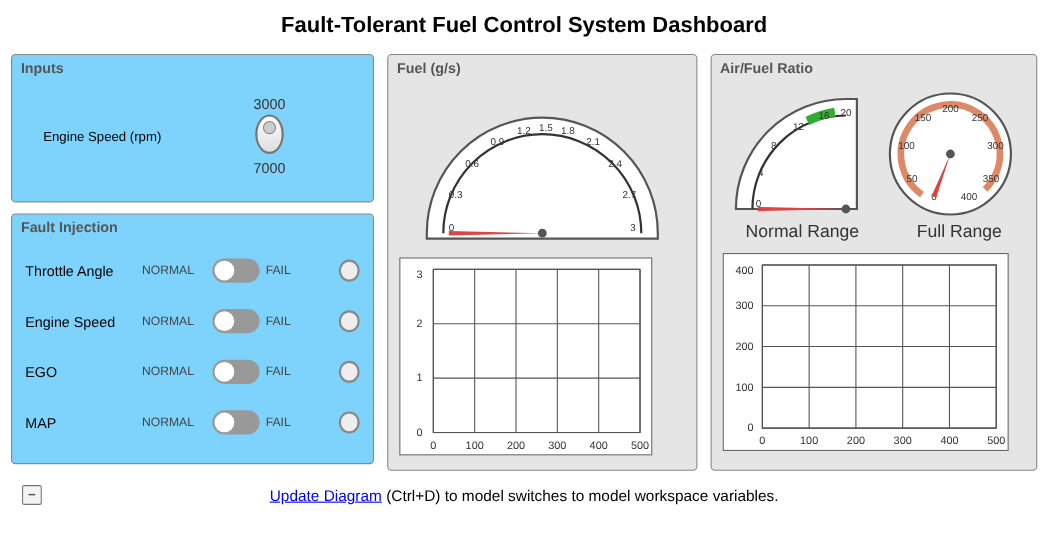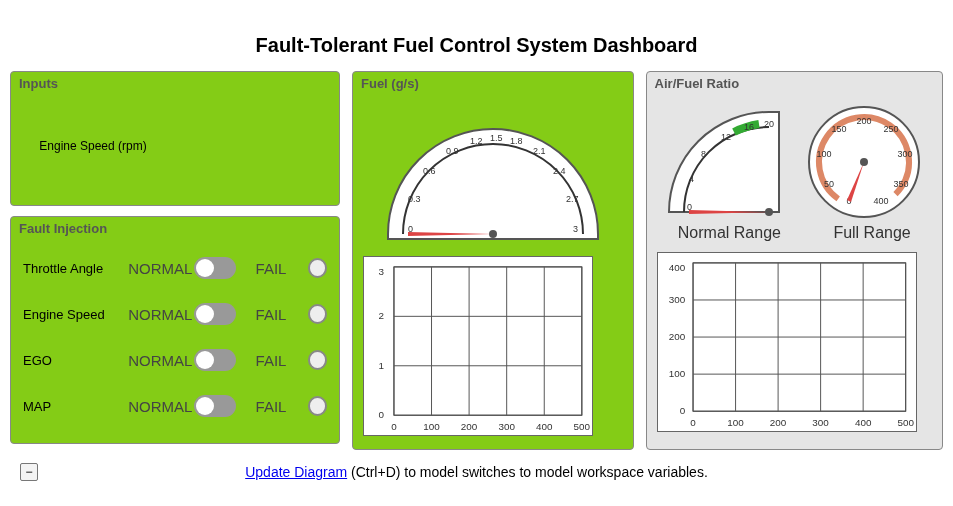--- a/index.html
+++ b/index.html
@@ -9,33 +9,33 @@
     font-family: Arial, Helvetica, sans-serif;
     font-size: 13px;
     background: #fff;
     color: #000;
     width: 953px;
   }
   h1.title {
     text-align: center;
     font-size: 20px;
     font-weight: bold;
-    margin: 24px 0 14px 0;
+    margin: 2px 0 14px 0;
   }
   .row {
     display: flex;
     gap: 12px;
     justify-content: center;
     align-items: stretch;
   }
   .col-left { display: flex; flex-direction: column; gap: 10px; width: 330px; }
   .panel {
     border: 1px solid #888;
     border-radius: 4px;
-    background: #84cc16;
+    background: #7dd3fc;
     position: relative;
   }
   .panel-title {
     position: absolute;
     top: 4px; left: 8px;
     font-weight: bold;
     color: #555;
     font-size: 13px;
   }
   .panel-inputs { height: 135px; padding: 22px 12px 8px 12px; }
@@ -63,36 +63,36 @@
     width:10px; height:10px;
     background:#ccc; border:1px solid #888;
     border-radius:50%;
   }
 
   .fault-row {
     display:flex; align-items:center;
     height:46px;
   }
   .fault-name { width:110px; font-size:13px; }
-  .fault-state { width:60px; font-size:15px; color:#444; text-align:center; }
+  .fault-state { width:60px; font-size:11px; color:#444; }
   .toggle {
     width:44px; height:22px; border-radius:11px;
     background:#999; position:relative; margin:0 6px;
   }
   .toggle::after{
     content:""; position:absolute; left:2px; top:2px;
     width:18px; height:18px; border-radius:50%;
     background:#fff;
   }
   .led {
     width:20px; height:20px; border-radius:50%;
     border:2px solid #888; background:#eee; margin-left:8px;
   }
 
-  .panel-mid { width:284px; padding:22px 10px 10px 10px; position:relative; background:#84cc16;}
+  .panel-mid { width:284px; padding:22px 10px 10px 10px; position:relative; background:#e5e5e5;}
   .panel-right { width:300px; padding:22px 10px 10px 10px; position:relative; background:#e5e5e5;}
 
   .gauge-semi {
     display:block; margin:10px auto 6px auto;
   }
   .gauge-pair { display:flex; gap:10px; justify-content:center; margin:8px 0 2px 0;}
   .gauge-lbls { display:flex; gap:10px; justify-content:space-around; margin-bottom:4px; font-size:16px; color:#333;}
 
   .plot {
     background:#fff; border:1px solid #666;
@@ -122,20 +122,25 @@
 <h1 class="title">Fault-Tolerant Fuel Control System Dashboard</h1>
 
 <div class="row">
 
   <div class="col-left">
 
     <div class="panel panel-inputs">
       <div class="panel-title">Inputs</div>
       <div class="inputs-layout">
         <div class="inputs-label">Engine Speed (rpm)</div>
+        <div class="knob-col">
+          <div class="knob-val">3000</div>
+          <span class="knob-icon"></span>
+          <div class="knob-val">7000</div>
+        </div>
       </div>
     </div>
 
     <div class="panel panel-faults">
       <div class="panel-title">Fault Injection</div>
       <div style="margin-top:6px;">
         <div class="fault-row">
           <div class="fault-name">Throttle Angle</div>
           <div class="fault-state">NORMAL</div>
           <div class="toggle"></div>

